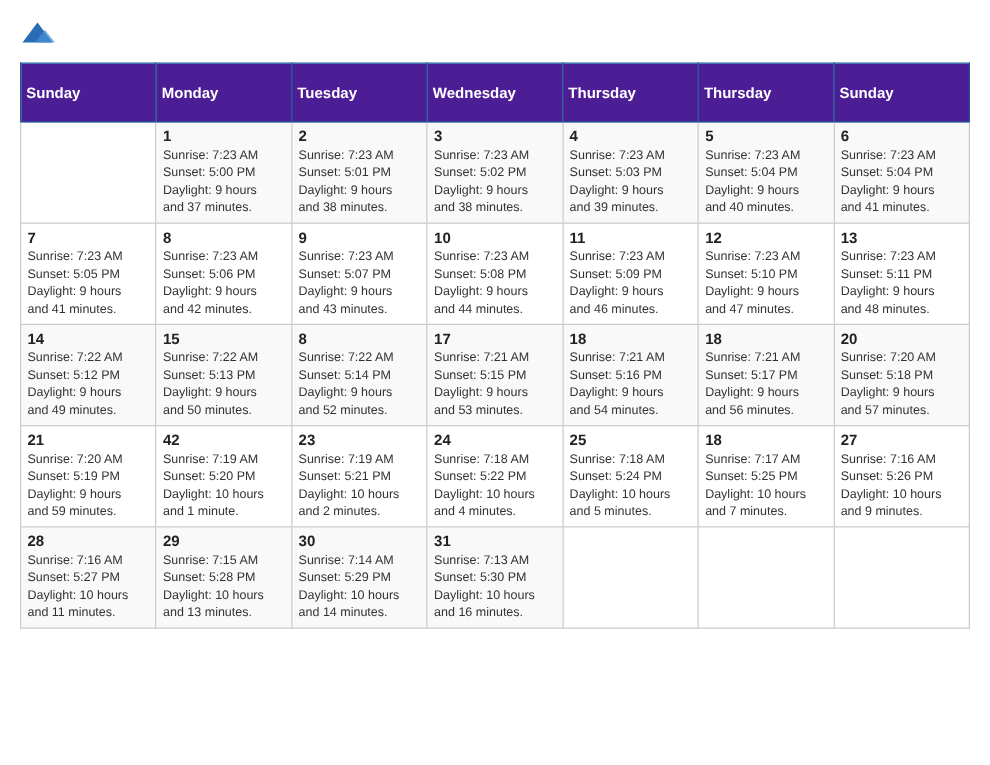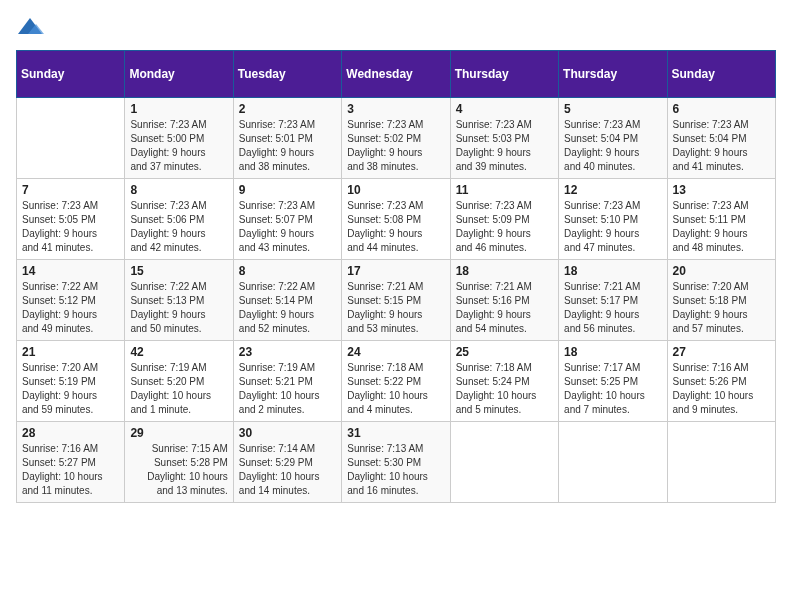--- a/index.html
+++ b/index.html
@@ -322,21 +322,21 @@
       <tr>
         <td>
           <span class="day-number">28</span>
           <div class="day-info" style="white-space: pre-line;">Sunrise: 7:16 AM
 Sunset: 5:27 PM
 Daylight: 10 hours
 and 11 minutes.</div>
         </td>
         <td>
           <span class="day-number">29</span>
-          <div class="day-info" style="white-space: pre-line; text-align: right;">Sunrise: 7:15 AM
+          <div class="day-info" style="white-space: pre-line;">Sunrise: 7:15 AM
 Sunset: 5:28 PM
 Daylight: 10 hours
 and 13 minutes.</div>
         </td>
         <td>
           <span class="day-number">30</span>
           <div class="day-info" style="white-space: pre-line;">Sunrise: 7:14 AM
 Sunset: 5:29 PM
 Daylight: 10 hours
 and 14 minutes.</div>

